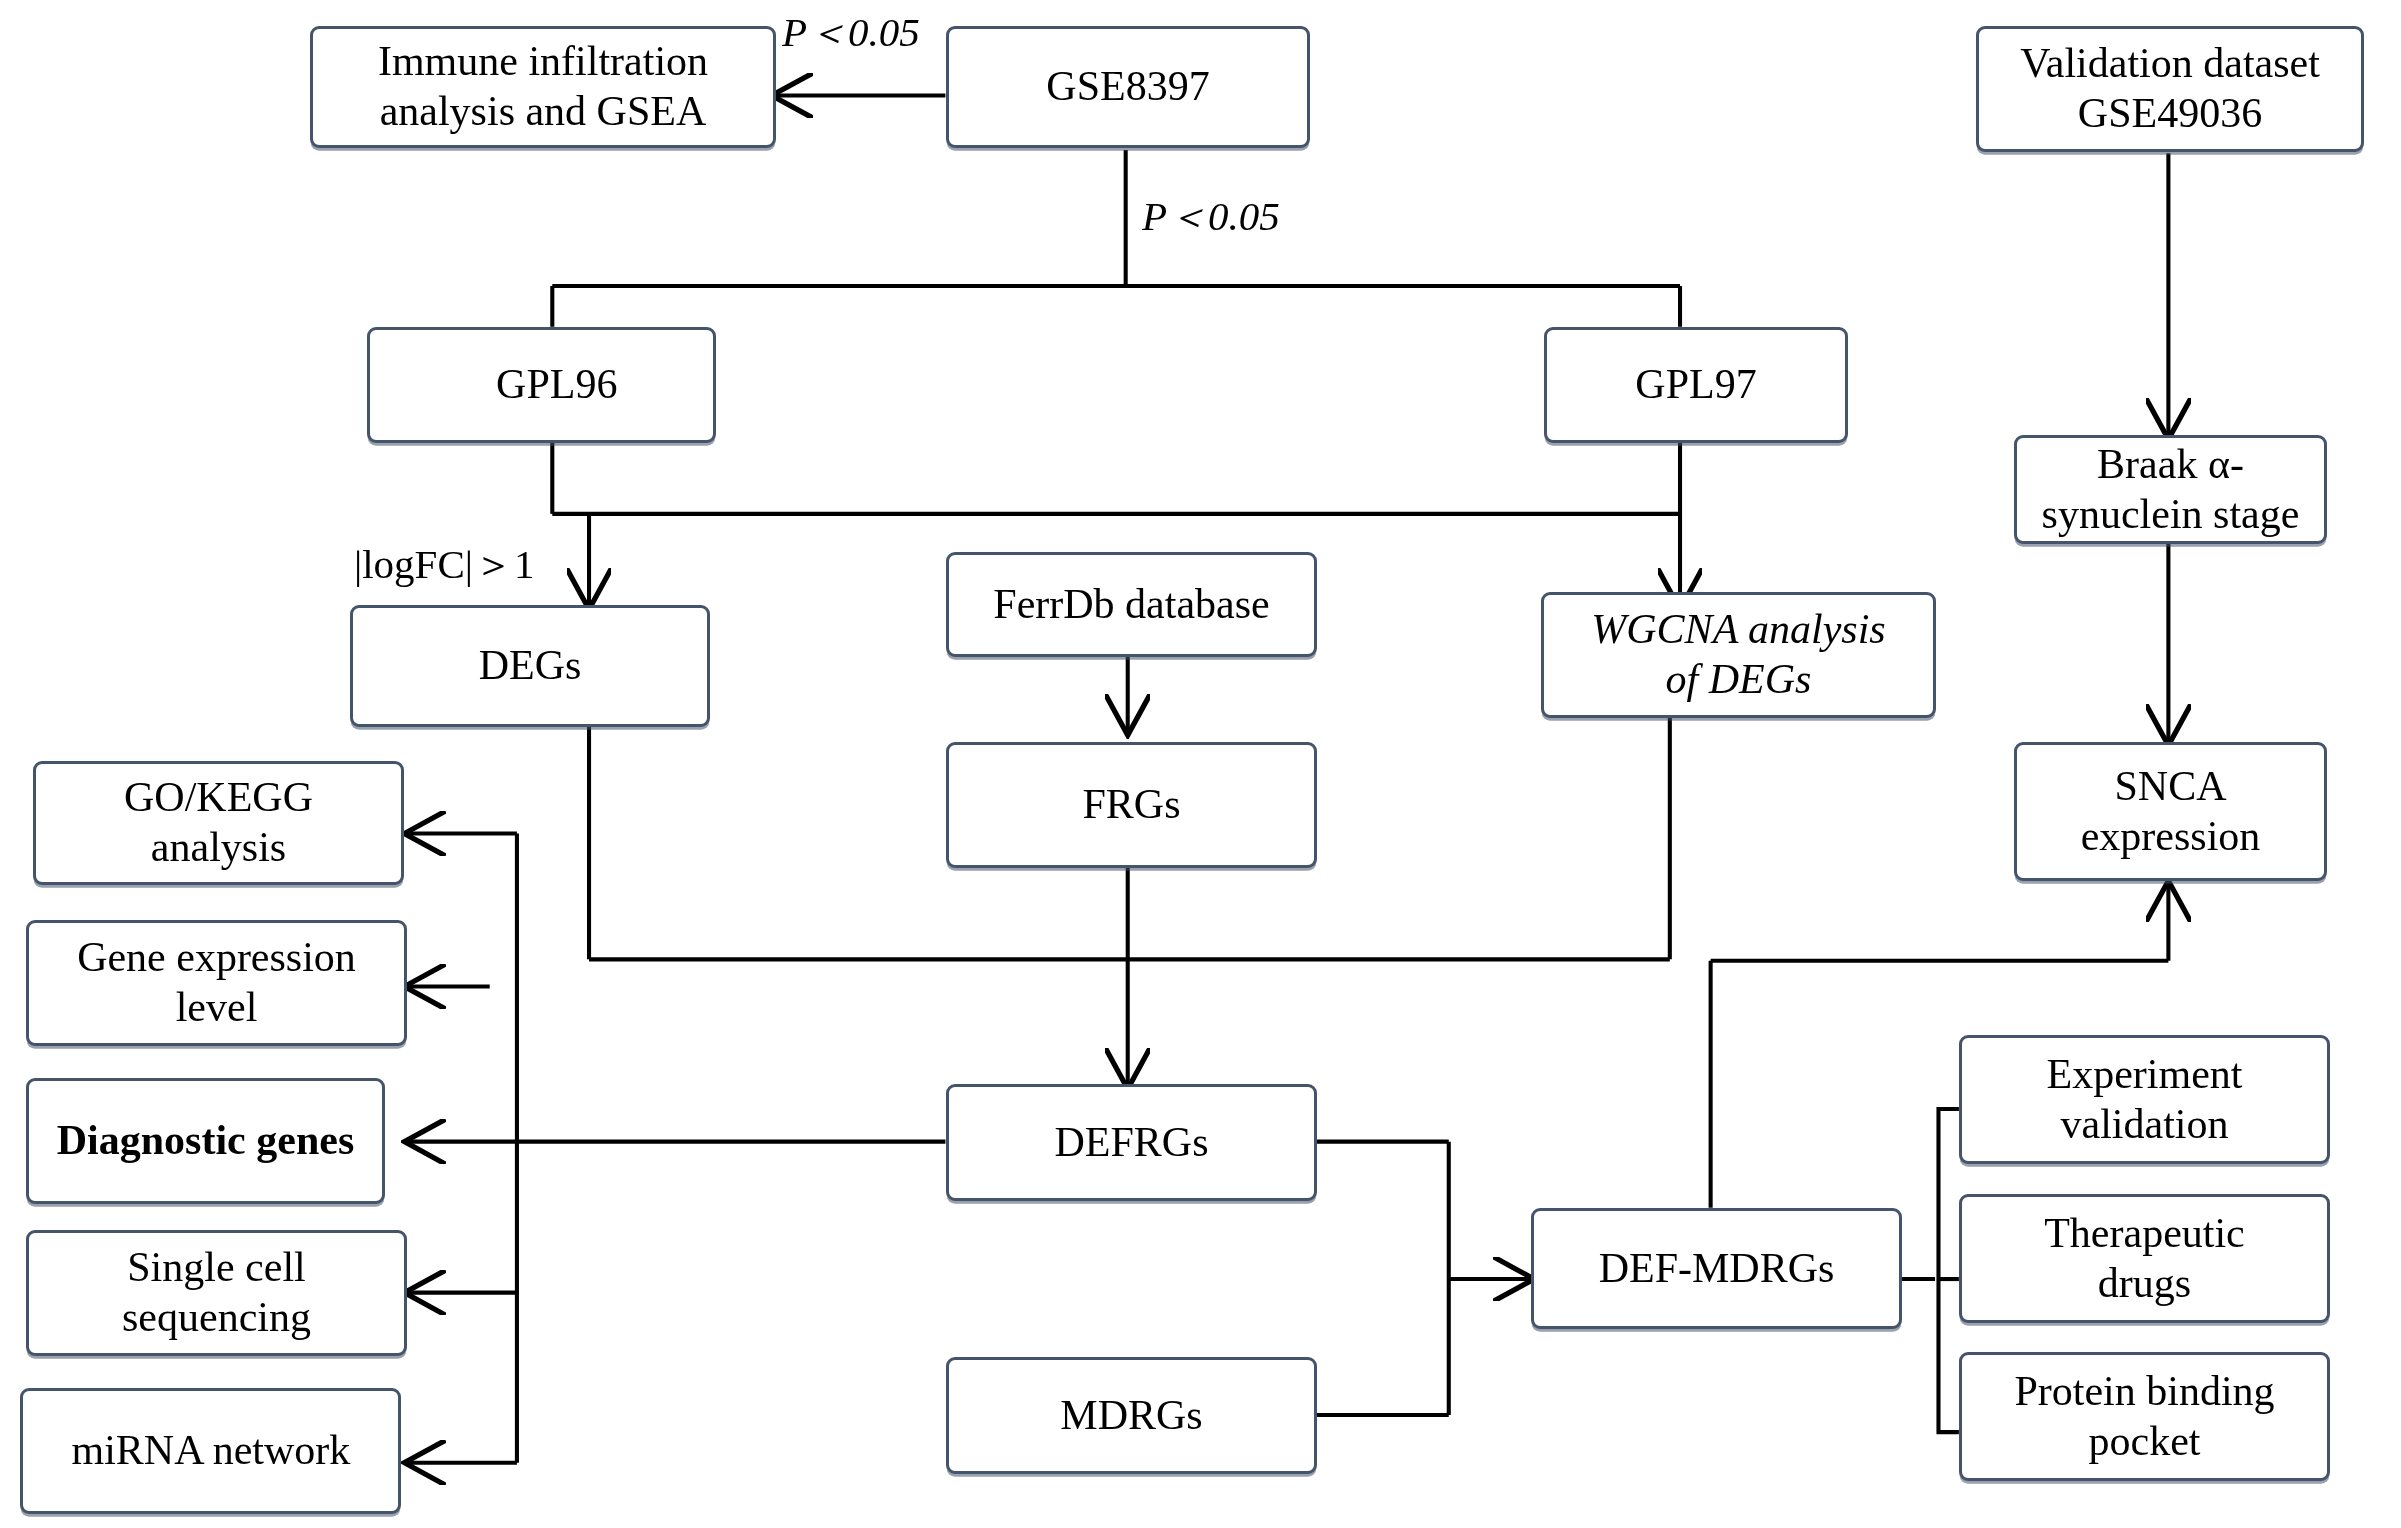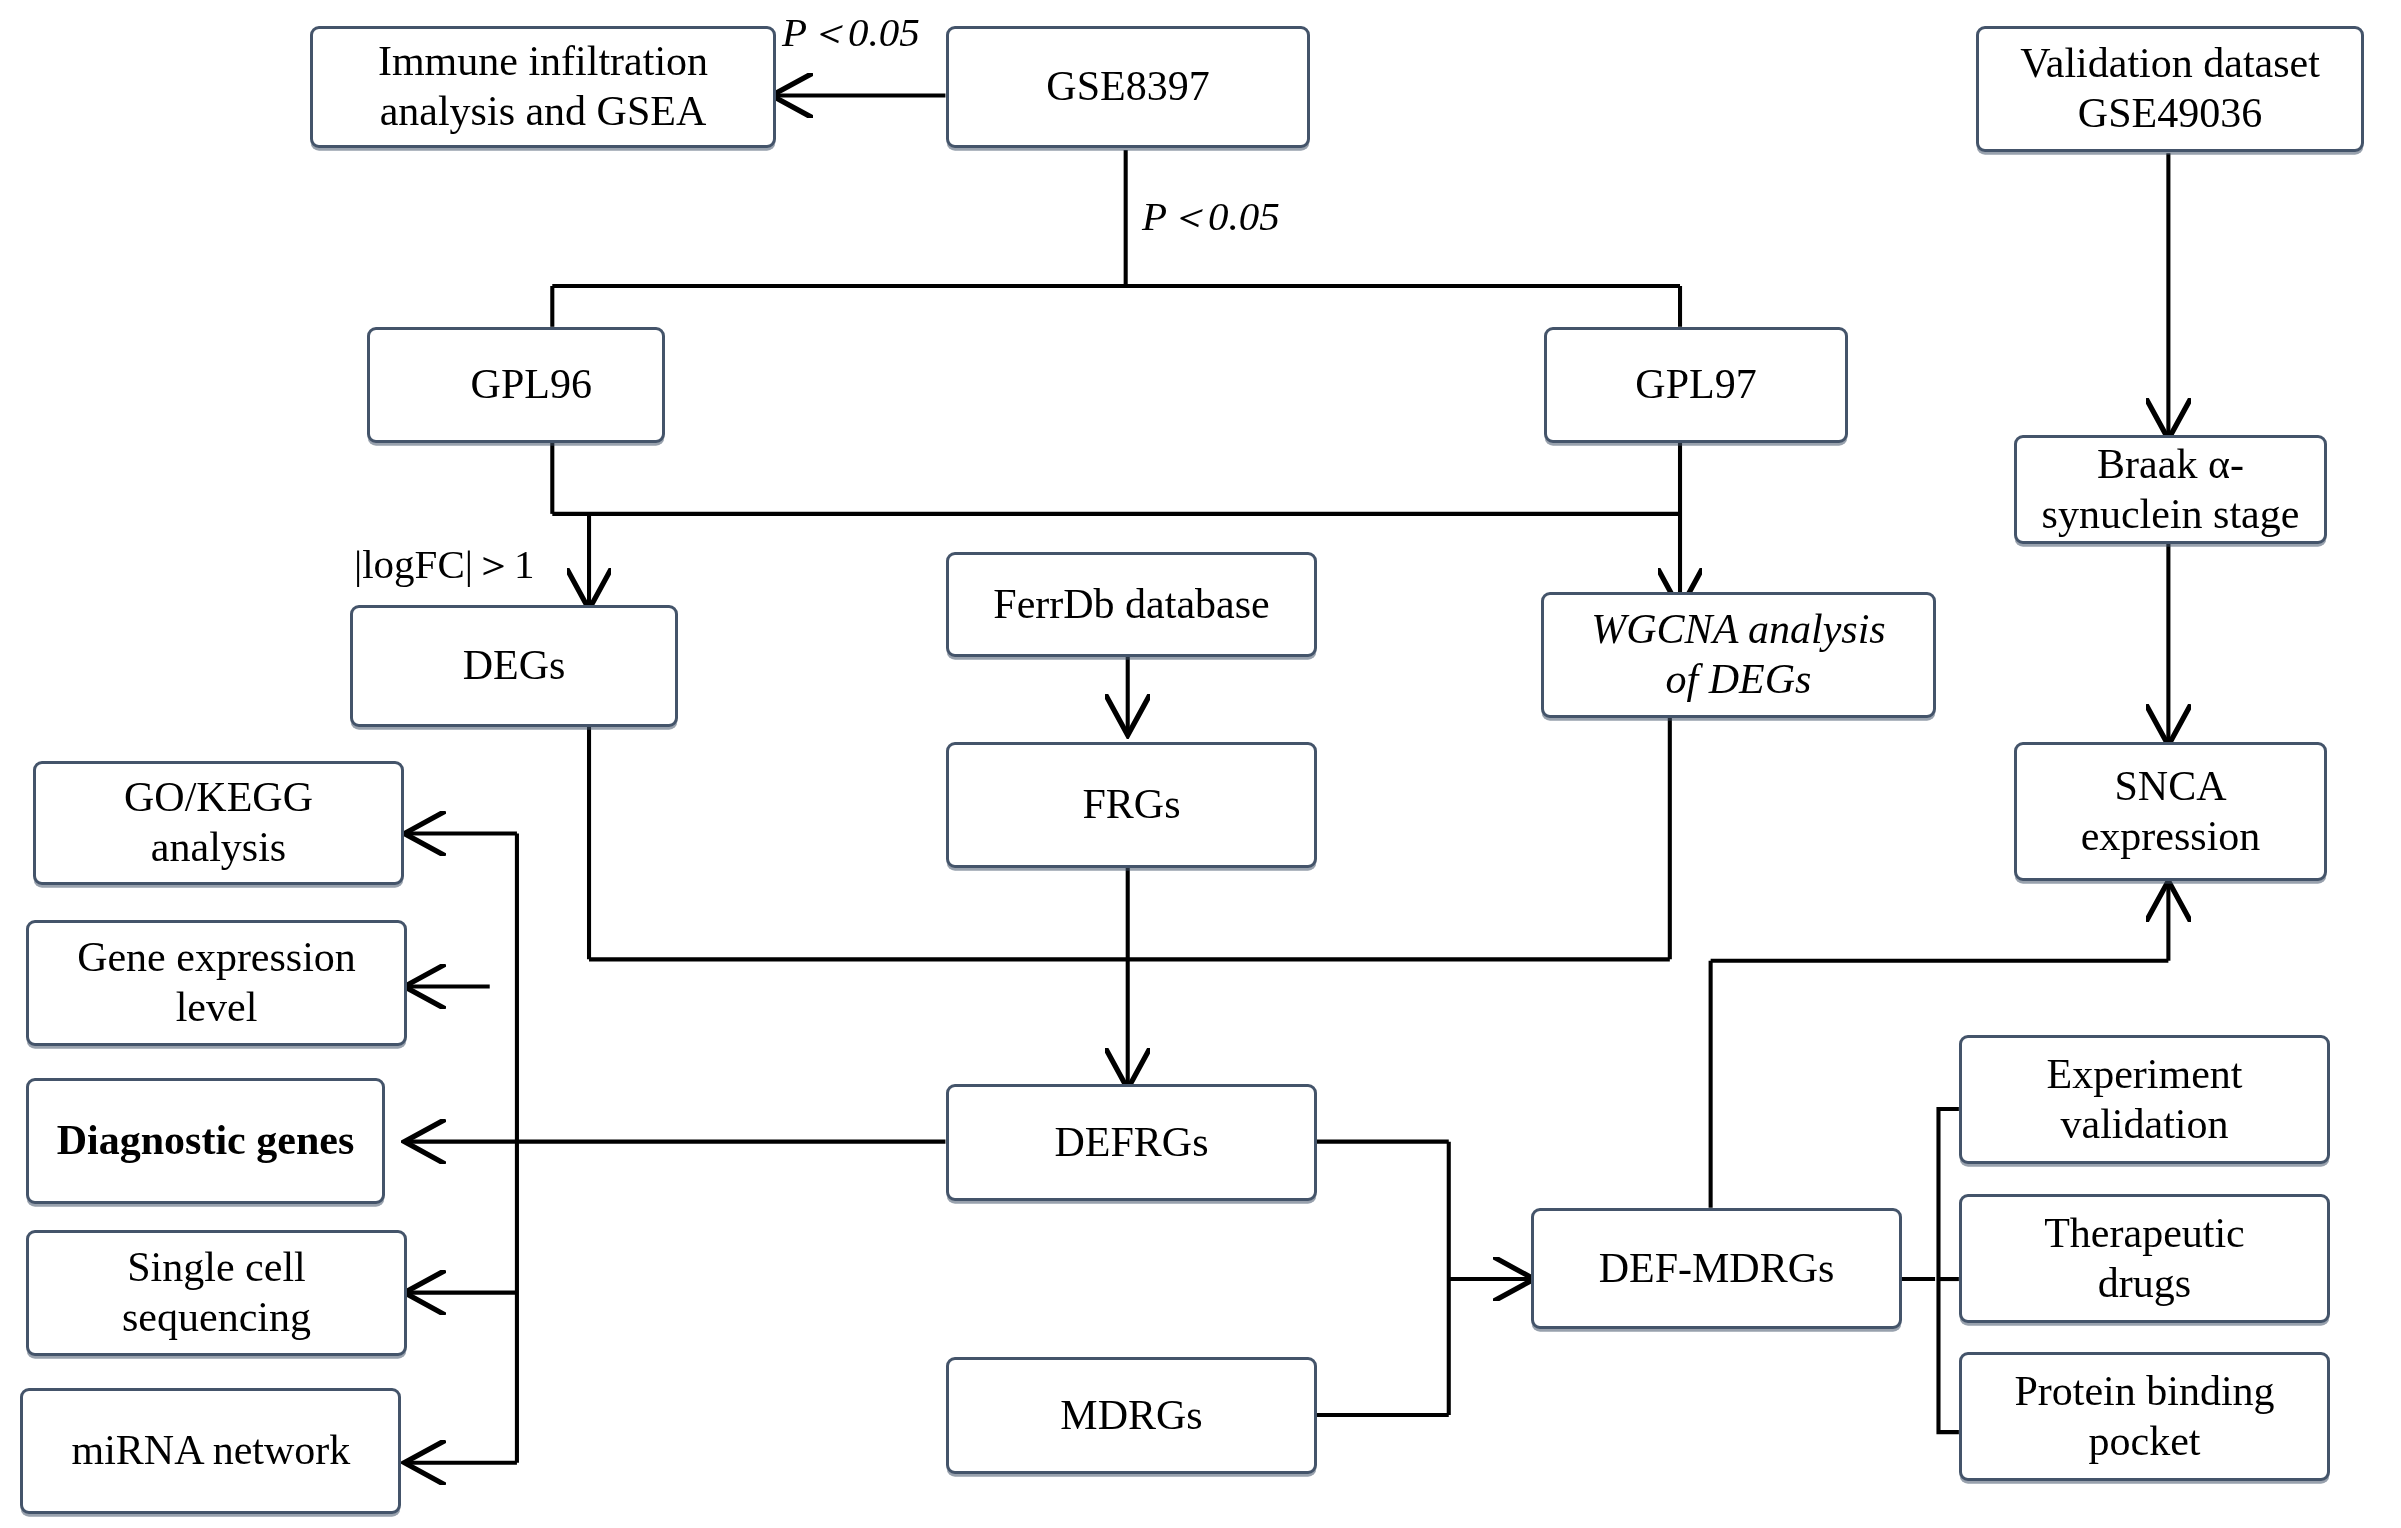--- a/index.html
+++ b/index.html
@@ -127,36 +127,36 @@
     </span>
   </div>
 
   <div class="node" style="left:1976px;top:26px;width:388px;height:126px;">
     <span>
       <span>Validation dataset</span>
       <span>GSE49036</span>
     </span>
   </div>
 
-  <div class="node" style="left:367px;top:327px;width:298px;height:116px;padding-left:40px;">
+  <div class="node" style="left:367px;top:327px;width:349px;height:116px;padding-left:40px;">
     <span>GPL96</span>
   </div>
 
   <div class="node" style="left:1544px;top:327px;width:304px;height:116px;">
     <span>GPL97</span>
   </div>
 
   <div class="node" style="left:2014px;top:435px;width:313px;height:109px;">
     <span>
       <span>Braak α-</span>
       <span>synuclein stage</span>
     </span>
   </div>
 
-  <div class="node" style="left:350px;top:605px;width:328px;height:122px;">
+  <div class="node" style="left:350px;top:605px;width:360px;height:122px;">
     <span>DEGs</span>
   </div>
 
   <div class="node" style="left:946px;top:552px;width:371px;height:105px;">
     <span>FerrDb database</span>
   </div>
 
   <div class="node" style="left:1541px;top:592px;width:395px;height:126px;font-style:italic;">
     <span>
       <span>WGCNA analysis</span>

